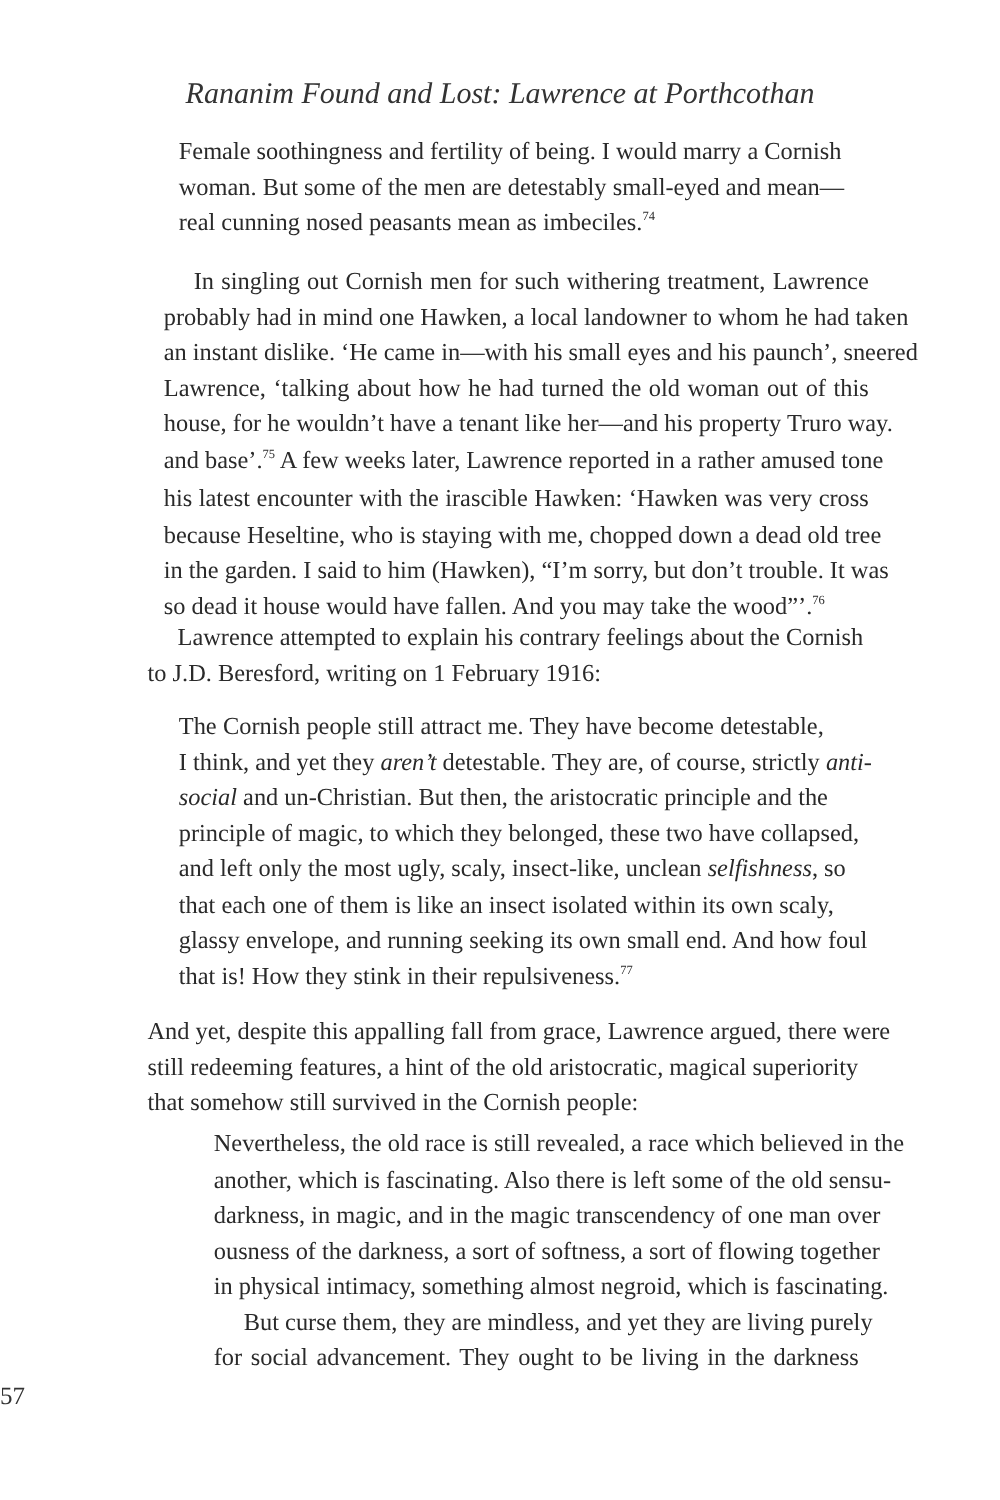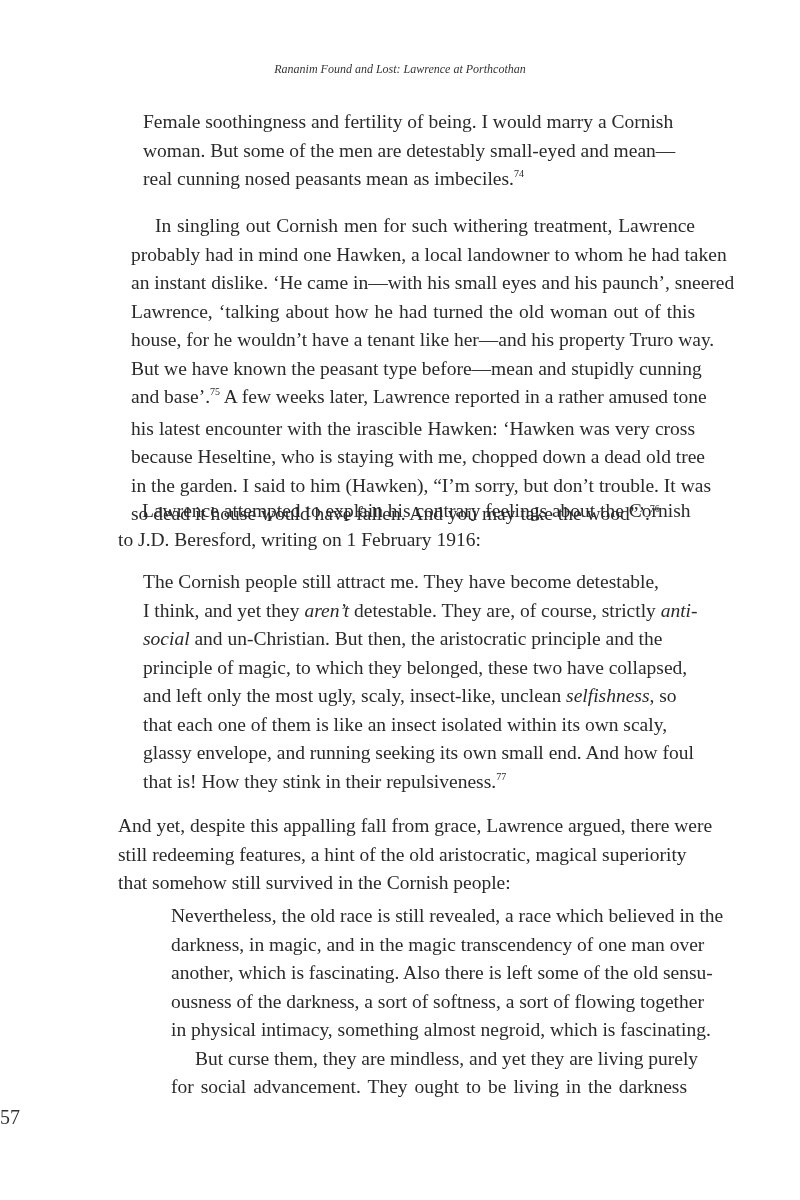--- a/index.html
+++ b/index.html
@@ -3,21 +3,21 @@
 <meta charset="utf-8">
 <style>
   html, body { margin: 0; padding: 0; background: #ffffff; }
   body {
     width: 800px; height: 1200px; position: relative; overflow: hidden;
     font-family: "Liberation Serif", "DejaVu Serif", serif;
     color: #2a2a2a;
   }
   .header {
     position: absolute; top: 62px; left: 0; width: 800px;
-    text-align: center; font-style: italic; font-size: 12px; color: #333;
+    text-align: center; font-style: italic; font-size: 24px; color: #333;
   }
   .block { position: absolute; font-size: 19.5px; line-height: 28.5px; }
   .line { white-space: nowrap; display: block; }
   .just { text-align: justify; text-align-last: justify; }
   .left { text-align: left; }
   sup { font-size: 10px; vertical-align: 0; position: relative; top: -8px; }
   .pageno {
     position: absolute; top: 1106px; left: 0; width: 800px;
     text-align: left; font-size: 20px; color: #333;
   }
@@ -32,21 +32,20 @@
   <span class="line just">woman. But some of the men are detestably small-eyed and mean—</span>
   <span class="line left"><span>real cunning nosed peasants mean as imbeciles.</span><sup>74</sup></span>
 </div>
 
 <div class="block" style="top:212px; left:118px; width:564px;margin-left:13px;">
   <span class="line just" style="text-indent:24px;">In singling out Cornish men for such withering treatment, Lawrence</span>
   <span class="line just">probably had in mind one Hawken, a local landowner to whom he had taken</span>
   <span class="line just">an instant dislike. ‘He came in—with his small eyes and his paunch’, sneered</span>
   <span class="line just">Lawrence, ‘talking about how he had turned the old woman out of this</span>
   <span class="line just">house, for he wouldn’t have a tenant like her—and his property Truro way.</span>
-  <span class="line just">But we have known the peasant type before—mean and stupidly cunning</span>
   <span class="line just"><span>and base’.</span><sup>75</sup><span> A few weeks later, Lawrence reported in a rather amused tone</span></span>
   <span class="line just">his latest encounter with the irascible Hawken: ‘Hawken was very cross</span>
   <span class="line just">because Heseltine, who is staying with me, chopped down a dead old tree</span>
   <span class="line just">in the garden. I said to him (Hawken), “I’m sorry, but don’t trouble. It was</span>
   <span class="line left"><span>so dead it house would have fallen. And you may take the wood”’.</span><sup>76</sup></span>
 </div>
 
 <div class="block" style="top:497px; left:118px; width:564px;">
   <span class="line just" style="text-indent:24px;">Lawrence attempted to explain his contrary feelings about the Cornish</span>
   <span class="line left">to J.D. Beresford, writing on 1 February 1916:</span>
@@ -64,21 +63,21 @@
 </div>
 
 <div class="block" style="top:812px; left:118px; width:564px;">
   <span class="line just">And yet, despite this appalling fall from grace, Lawrence argued, there were</span>
   <span class="line just">still redeeming features, a hint of the old aristocratic, magical superiority</span>
   <span class="line left">that somehow still survived in the Cornish people:</span>
 </div>
 
 <div class="block" style="top:902px; left:143px; width:516px;margin-left:28px;">
   <span class="line just">Nevertheless, the old race is still revealed, a race which believed in the</span>
+  <span class="line just">another, which is fascinating. Also there is left some of the old sensu-</span>
   <span class="line just">darkness, in magic, and in the magic transcendency of one man over</span>
-  <span class="line just">another, which is fascinating. Also there is left some of the old sensu-</span>
   <span class="line just">ousness of the darkness, a sort of softness, a sort of flowing together</span>
   <span class="line just">in physical intimacy, something almost negroid, which is fascinating.</span>
   <span class="line just" style="text-indent:24px;">But curse them, they are mindless, and yet they are living purely</span>
   <span class="line just">for social advancement. They ought to be living in the darkness</span>
 </div>
 
 <div class="pageno">57</div>
 
 </body></html>

